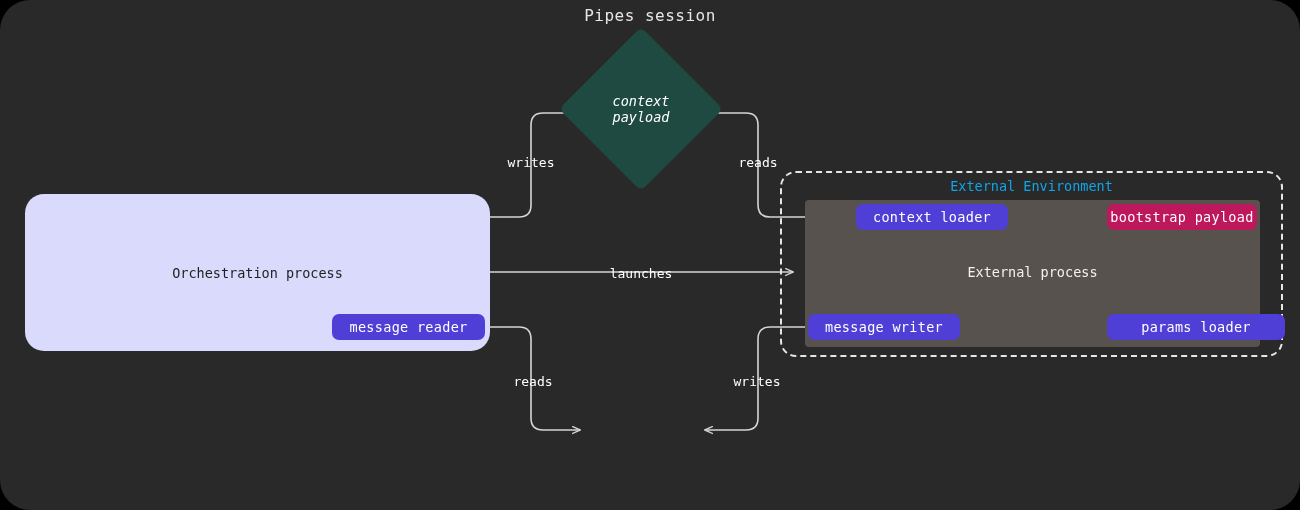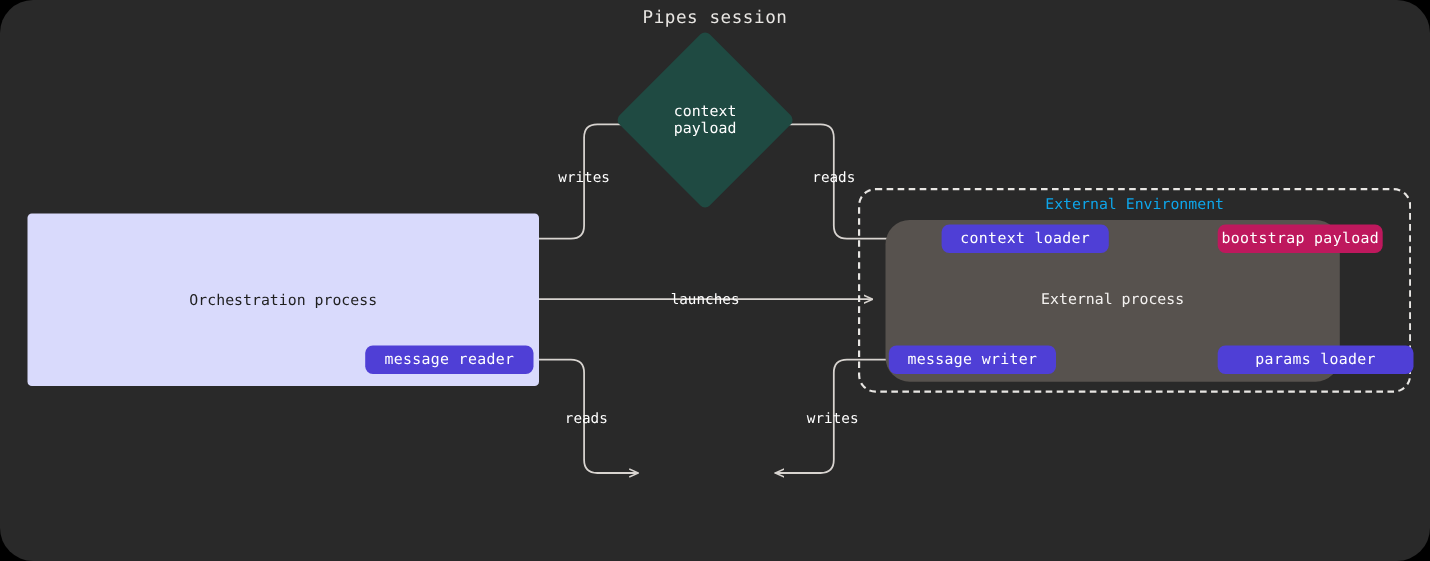--- a/index.html
+++ b/index.html
@@ -43,21 +43,21 @@
     font-size: 16px;
     letter-spacing: 0.5px;
   }
   
   #orch-box {
     left: 25px;
     top: 194px;
     width: 465px;
     height: 157px;
     background: #d9dafc;
-    border-radius: 4px;
+    border-radius: 19px;
   }
   #orch-label {
     position: absolute;
     left: 0;
     top: 71px;
     width: 100%;
     text-align: center;
     color: #1f1f1f;
     font-size: 13.5px;
   }
@@ -77,24 +77,24 @@
     top: 5px;
     width: 100%;
     text-align: center;
     color: #0ea5e9;
     font-size: 13.5px;
   }
   
   #ext-proc {
     left: 805px;
     top: 200px;
-    width: 413px;
+    width: 455px;
     height: 147px;
     background: #57524e;
-    border-radius: 22px;
+    border-radius: 4px;
   }
   #ext-proc-label {
     position: absolute;
     left: 0;
     top: 64px;
     width: 100%;
     text-align: center;
     color: #f4f2f0;
     font-size: 13.5px;
   }
@@ -129,20 +129,21 @@
     transform: rotate(45deg);
     border-radius: 6px;
   }
   .diamond-wrap {
     position: absolute;
     width: 164px;
     height: 164px;
     display: flex;
     align-items: center;
     justify-content: center;
+    font-style: italic;
   }
   .diamond-label {
     position: relative;
     z-index: 2;
     text-align: center;
     color: #ffffff;
     font-size: 13.5px;
     line-height: 16px;
     white-space: pre-line;
   }

